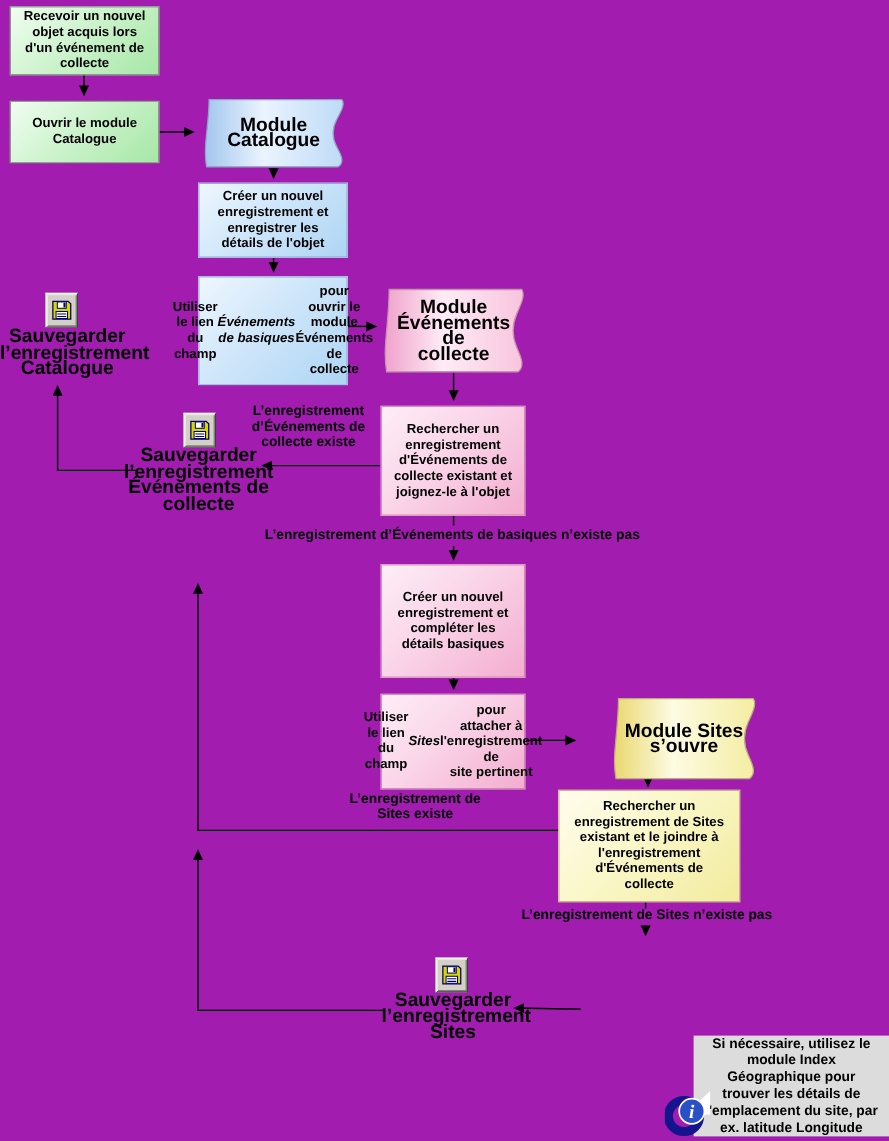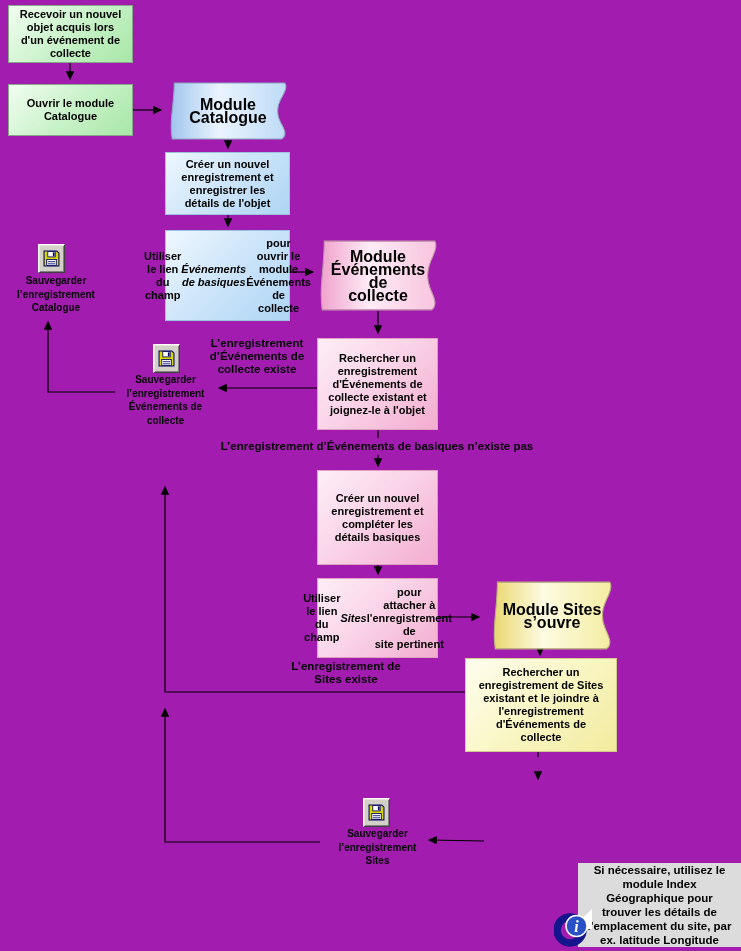--- a/index.html
+++ b/index.html
@@ -18,32 +18,32 @@
   .module svg{position:absolute;left:0;top:0;width:100%;height:100%;}
   .modtext{position:absolute;left:8%;top:0;width:84%;height:100%;display:flex;align-items:center;
            justify-content:center;text-align:center;font-weight:bold;font-size:16px;line-height:13px;
            white-space:pre-line;}
   .lbl{position:absolute;z-index:3;font-weight:bold;font-size:11.5px;line-height:13px;
        text-align:center;white-space:pre-line;}
   .savebtn{position:absolute;z-index:2;width:25px;height:27px;background:#d4d0c8;
            border:1px solid;border-color:#ffffff #404040 #404040 #ffffff;
            box-shadow:inset 1px 1px 0 #e9e5dd, inset -1px -1px 0 #808080;
            display:flex;align-items:center;justify-content:center;}
-  .savelbl{position:absolute;z-index:2;font-weight:bold;font-size:10px;line-height:13.5px;
+  .savelbl{position:absolute;z-index:2;font-weight:bold;font-size:16px;line-height:13.5px;
            text-align:center;white-space:pre-line;}
   #g1{left:8px;top:5px;width:125px;height:58px;}
   #g2{left:8px;top:84px;width:125px;height:52px;}
   #mod-cat{left:166px;top:82px;width:124px;height:58px;}
   #b1{left:165px;top:152px;width:125px;height:63px;}
   #b2{left:165px;top:230px;width:125px;height:91px;}
   #mod-events{left:316px;top:240px;width:124px;height:71px;}
   #p1{left:317px;top:338px;width:121px;height:92px;}
   #p2{left:317px;top:470px;width:121px;height:95px;}
   #p3{left:317px;top:578px;width:121px;height:80px;}
-  #mod-sites{left:489px;top:581px;width:126px;height:69px;}
+  #mod-sites{left:507px;top:581px;width:126px;height:69px;}
   #y1{left:465px;top:658px;width:152px;height:94px;}
   #y2{left:484px;top:782px;width:111px;height:80px;}
   #note{left:578px;top:863px;width:163px;height:84px;}
   #save1{left:38px;top:244px;}  #save1-lbl{left:0px;top:274px;width:112px;}
   #save2{left:153px;top:344px;} #save2-lbl{left:103px;top:373px;width:125px;}
   #save3{left:363px;top:798px;} #save3-lbl{left:318px;top:827px;width:119px;}
   #lbl-ev-exists{left:200px;top:337px;width:114px;}
   #lbl-ev-not{left:117px;top:440px;width:520px;}
   #lbl-sites-exists{left:286px;top:660px;width:120px;}
   #lbl-sites-not{left:408px;top:757px;width:262px;}
@@ -217,20 +217,21 @@
   <div id="save3-lbl" class="savelbl">Sauvegarder
 l’enregistrement
 Sites</div>
 
   <div id="lbl-ev-exists" class="lbl">L’enregistrement
 d’Événements de
 collecte existe</div>
   <div id="lbl-ev-not" class="lbl">L’enregistrement d’Événements de basiques n’existe pas</div>
   <div id="lbl-sites-exists" class="lbl">L’enregistrement de
 Sites existe</div>
+  <div id="lbl-sites-not" class="lbl">L’enregistrement de Sites n’existe pas</div>
 
   <div id="info-icon">
     <svg width="38" height="40" viewBox="0 0 38 40">
       <circle cx="16" cy="21" r="13" fill="none" stroke="#14148c" stroke-width="7.5"></circle>
       <polygon points="16,21 38,0 38,20" fill="#ffffff"></polygon>
       <circle cx="22.5" cy="17" r="10.5" fill="#2a50c8" stroke="#ffffff" stroke-width="1.4"></circle>
       <text x="22.5" y="22.5" text-anchor="middle" font-family="'Liberation Serif','DejaVu Serif',serif" font-style="italic" font-weight="bold" font-size="16" fill="#ffffff">i</text>
     </svg>
   </div>
 

